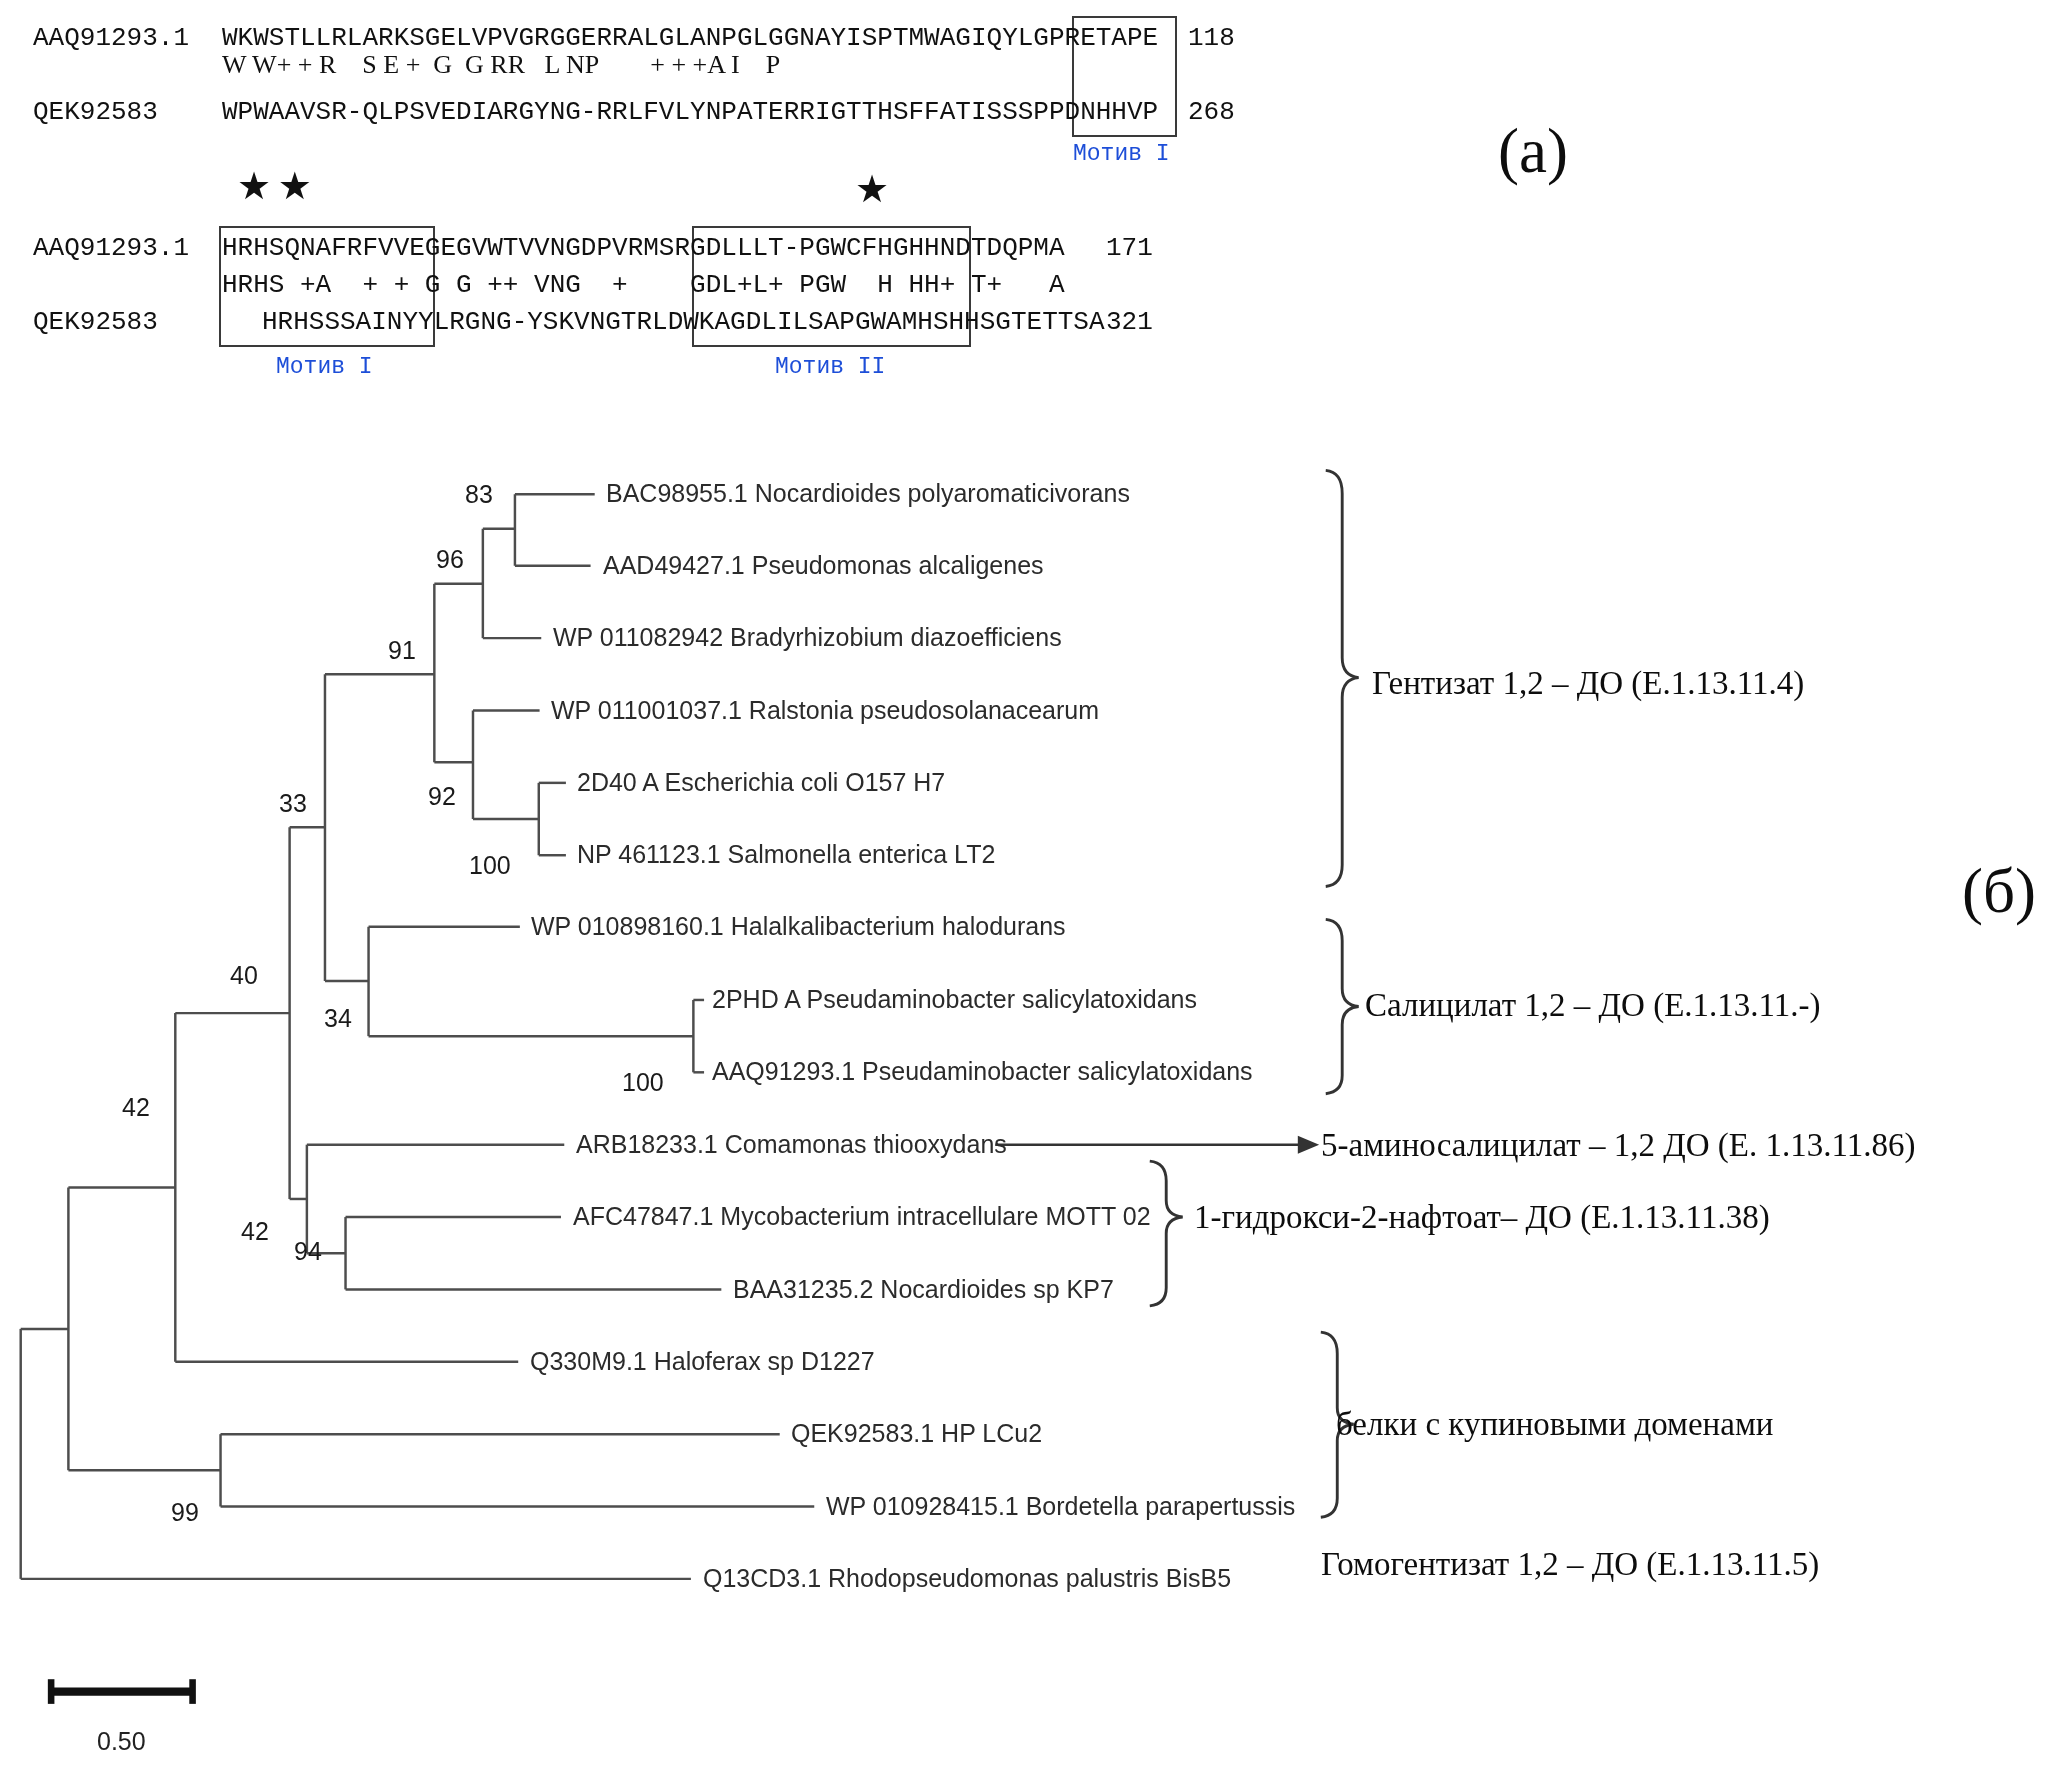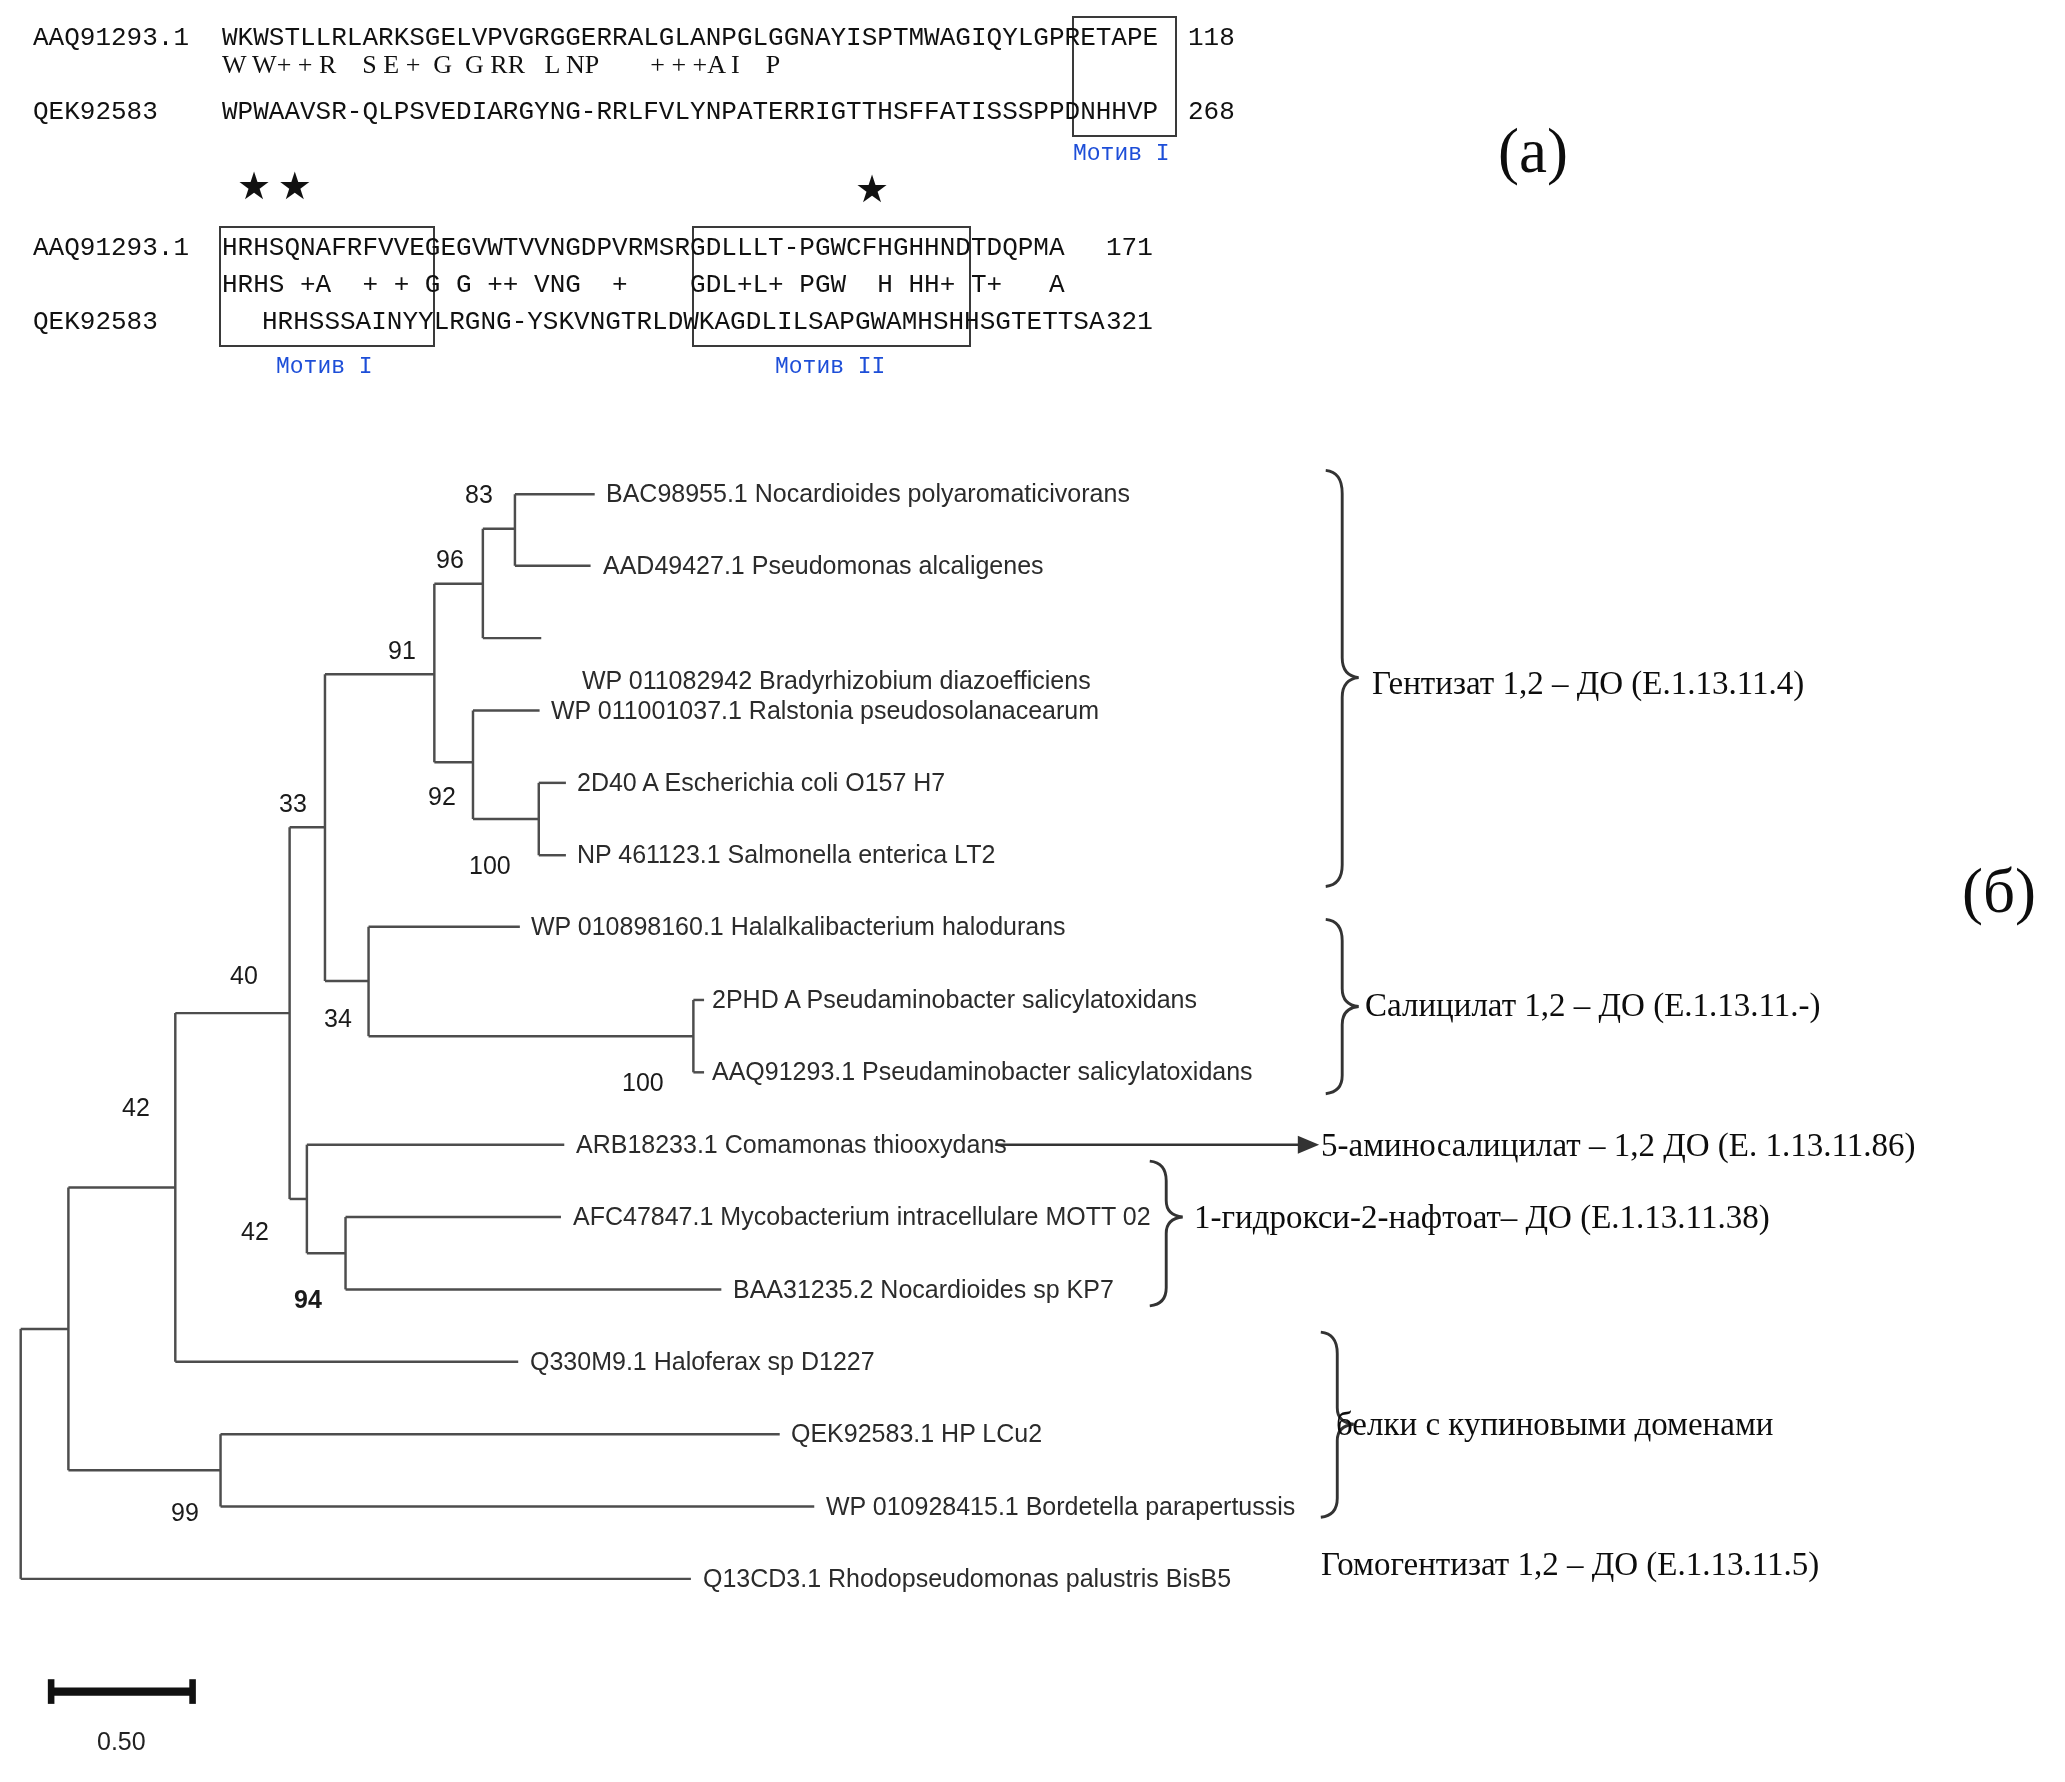--- a/index.html
+++ b/index.html
@@ -122,21 +122,21 @@
       <div class="aln" style="left: 222px; top: 270px;">HRHS +A  + + G G ++ VNG  +    GDL+L+ PGW  H HH+ T+   A</div>
       <div class="aln" style="left: 33px; top: 307px;">QEK92583</div>
       <div class="aln" style="left: 222px; top: 307px; padding-left: 40px;">HRHSSSAINYYLRGNG-YSKVNGTRLDWKAGDLILSAPGWAMHSHHSGTETTSA</div>
       <div class="aln" style="left: 1106px; top: 307px;">321</div>
       <div class="motif" style="left: 276px; top: 354px;">Мотив I</div>
       <div class="motif" style="left: 775px; top: 354px;">Мотив II</div>
     </div>
   <div id="tree-tips">
       <div class="tip" style="left: 606px; top: 494px;">BAC98955.1 Nocardioides polyaromaticivorans</div>
       <div class="tip" style="left: 603px; top: 566px;">AAD49427.1 Pseudomonas alcaligenes</div>
-      <div class="tip" style="left: 582px; top: 638px; margin-top: 43px;">WP 011082942 Bradyrhizobium diazoefficiens</div>
+      <div class="tip" style="left: 553px; top: 638px;">WP 011082942 Bradyrhizobium diazoefficiens</div>
       <div class="tip" style="left: 551px; top: 711px;">WP 011001037.1 Ralstonia pseudosolanacearum</div>
       <div class="tip" style="left: 577px; top: 783px;">2D40 A Escherichia coli O157 H7</div>
       <div class="tip" style="left: 577px; top: 855px;">NP 461123.1 Salmonella enterica LT2</div>
       <div class="tip" style="left: 531px; top: 927px;">WP 010898160.1 Halalkalibacterium halodurans</div>
       <div class="tip" style="left: 712px; top: 1000px;">2PHD A Pseudaminobacter salicylatoxidans</div>
       <div class="tip" style="left: 712px; top: 1072px;">AAQ91293.1 Pseudaminobacter salicylatoxidans</div>
       <div class="tip" style="left: 576px; top: 1145px;">ARB18233.1 Comamonas thiooxydans</div>
       <div class="tip" style="left: 573px; top: 1217px;">AFC47847.1 Mycobacterium intracellulare MOTT 02</div>
       <div class="tip" style="left: 733px; top: 1290px;">BAA31235.2 Nocardioides sp KP7</div>
       <div class="tip" style="left: 530px; top: 1362px;">Q330M9.1 Haloferax sp D1227</div>
@@ -149,21 +149,21 @@
       <div class="boot" style="left: 436px; top: 559px;">96</div>
       <div class="boot" style="left: 388px; top: 650px;">91</div>
       <div class="boot" style="left: 428px; top: 796px;">92</div>
       <div class="boot" style="left: 469px; top: 865px;">100</div>
       <div class="boot" style="left: 279px; top: 803px;">33</div>
       <div class="boot" style="left: 324px; top: 1018px;">34</div>
       <div class="boot" style="left: 622px; top: 1082px;">100</div>
       <div class="boot" style="left: 230px; top: 975px;">40</div>
       <div class="boot" style="left: 122px; top: 1107px;">42</div>
       <div class="boot" style="left: 241px; top: 1231px;">42</div>
-      <div class="boot" style="left: 294px; top: 1299px; font-weight: bold;">94</div>
+      <div class="boot" style="left: 294px; top: 1251px;">94</div>
       <div class="boot" style="left: 171px; top: 1512px;">99</div>
     </div>
   <div id="annotations">
       <div class="annot" style="left: 1372px; top: 683px;">Гентизат 1,2 – ДО (Е.1.13.11.4)</div>
       <div class="annot" style="left: 1365px; top: 1005px;">Салицилат 1,2 – ДО (Е.1.13.11.-)</div>
       <div class="annot" style="left: 1321px; top: 1145px;">5-аминосалицилат – 1,2 ДО (Е. 1.13.11.86)</div>
       <div class="annot" style="left: 1194px; top: 1217px;">1-гидрокси-2-нафтоат– ДО (Е.1.13.11.38)</div>
       <div class="annot" style="left: 1336px; top: 1424px;">белки с купиновыми доменами</div>
       <div class="annot" style="left: 1321px; top: 1564px;">Гомогентизат 1,2 – ДО (Е.1.13.11.5)</div>
     </div>

